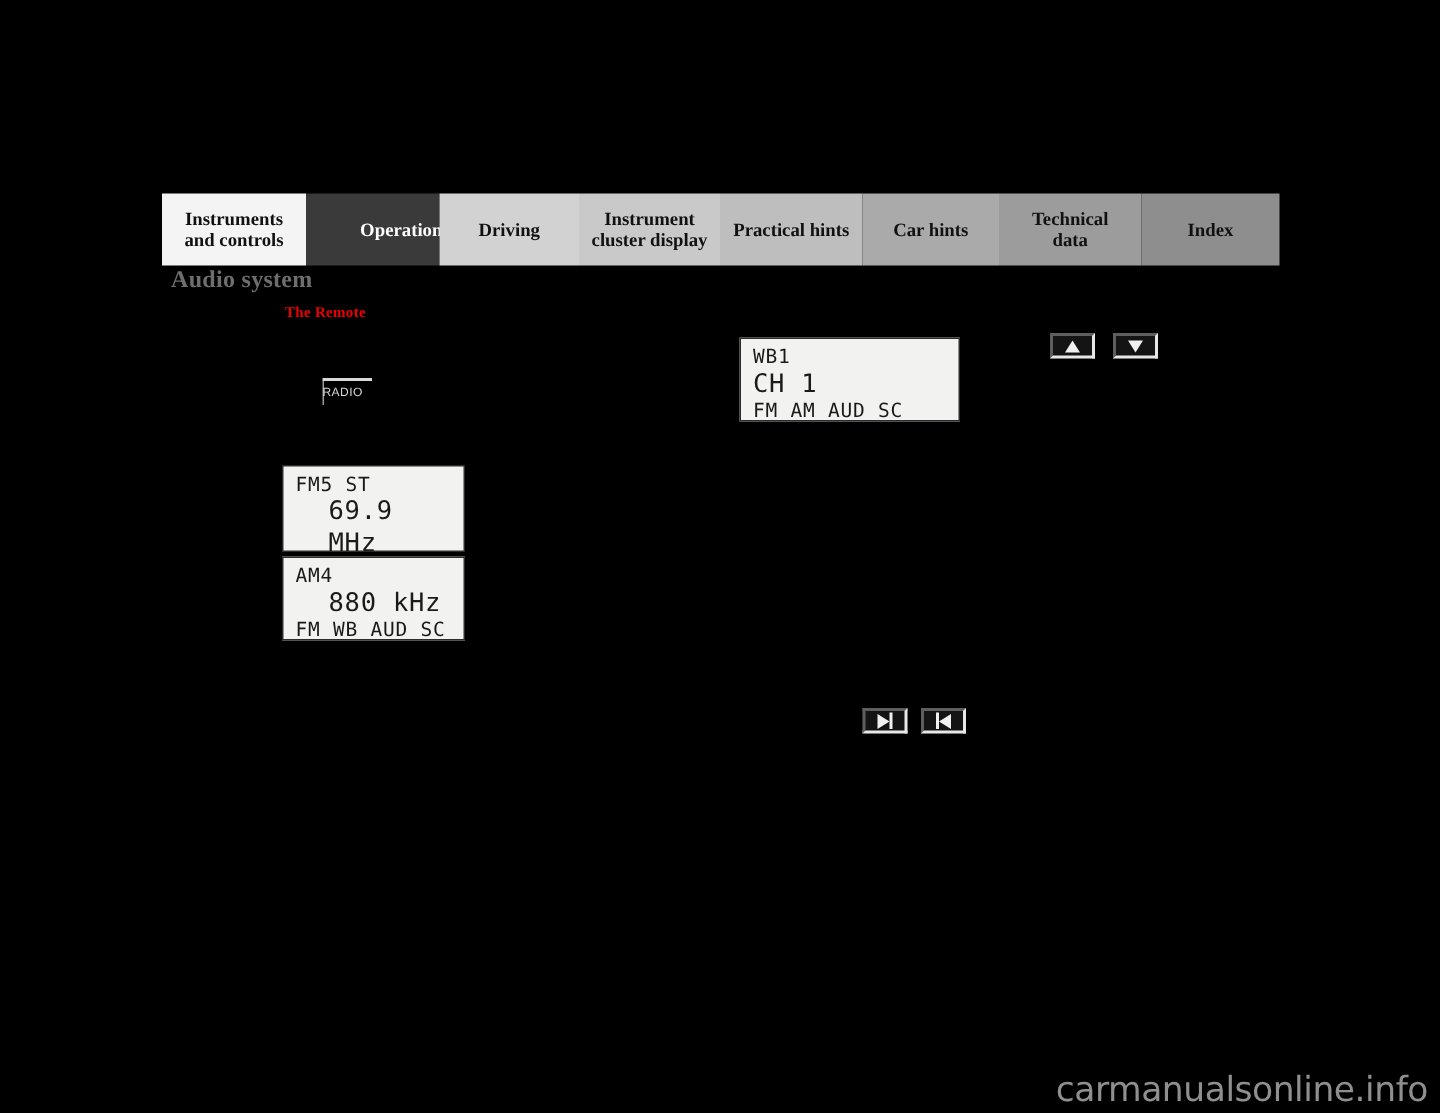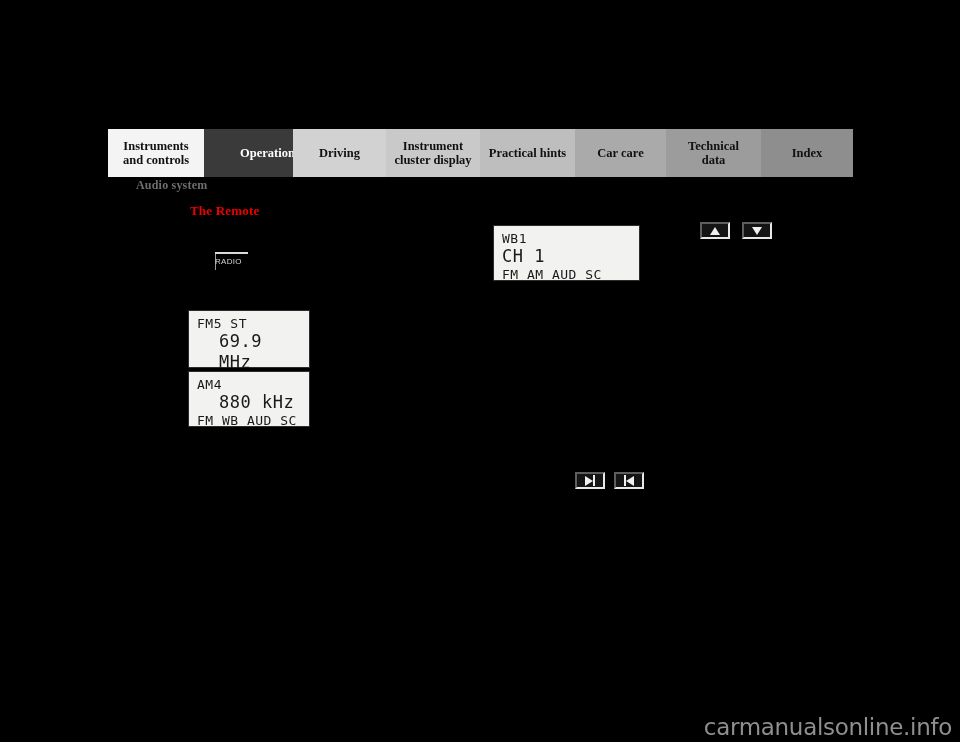--- a/index.html
+++ b/index.html
@@ -49,35 +49,35 @@
     box-sizing: border-box;
     white-space: pre-line;
   }
   .tab.selected {
     color: #ffffff;
   }
 
   
   .section-title {
     position: absolute;
-    left: 136px;
+    left: 114px;
     top: 178px;
     font-family: "Liberation Serif", serif;
     font-weight: bold;
-    font-size: 12px;
+    font-size: 16px;
     color: #6e6e6e;
     letter-spacing: 0.2px;
   }
   .sub-title {
     position: absolute;
     left: 190px;
     top: 203px;
     font-family: "Liberation Serif", serif;
     font-weight: bold;
-    font-size: 13px;
+    font-size: 10px;
     color: #ee0000;
     letter-spacing: 0.2px;
   }
 
   
   .lcd {
     position: absolute;
     background: #f2f2f0;
     border: 1px solid #2c2c2c;
     box-sizing: border-box;
@@ -230,21 +230,21 @@
     <div class="tab" id="tab3" style="background: rgb(201, 201, 201); width: 94px; flex: 0 0 94px;">
       <span>Instrument
 cluster display</span>
     </div>
 
     <div class="tab" id="tab4" style="background: rgb(190, 190, 190); width: 95px; flex: 0 0 95px;">
       <span>Practical hints</span>
     </div>
 
     <div class="tab" id="tab5" style="background: rgb(170, 170, 170); width: 91px; flex: 0 0 91px;">
-      <span>Car care</span>
+      <span>Car hints</span>
     </div>
 
     <div class="tab" id="tab6" style="background: rgb(156, 156, 156); width: 95px; flex: 0 0 95px;">
       <span>Technical
 data</span>
     </div>
 
     <div class="tab" id="tab7" style="background: rgb(142, 142, 142); width: 92px; flex: 0 0 92px;">
       <span>Index</span>
     </div>

